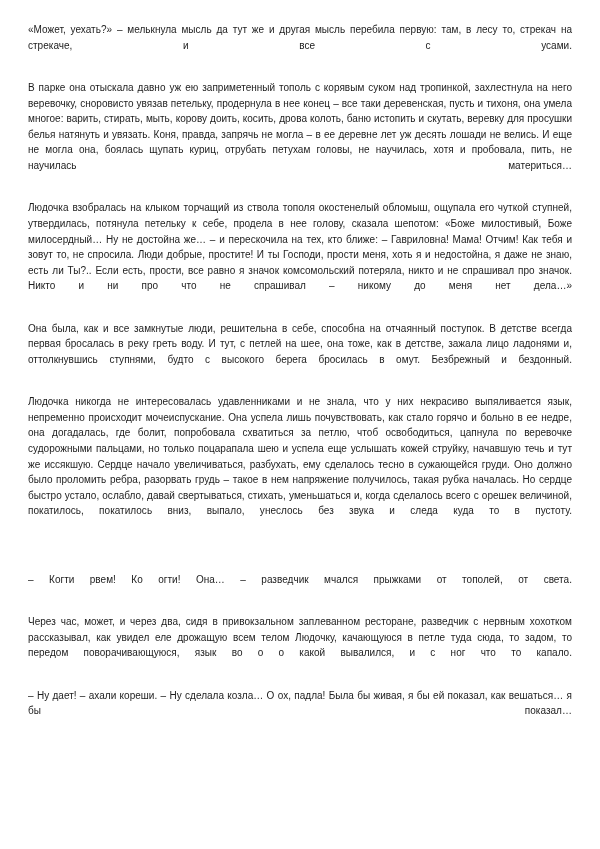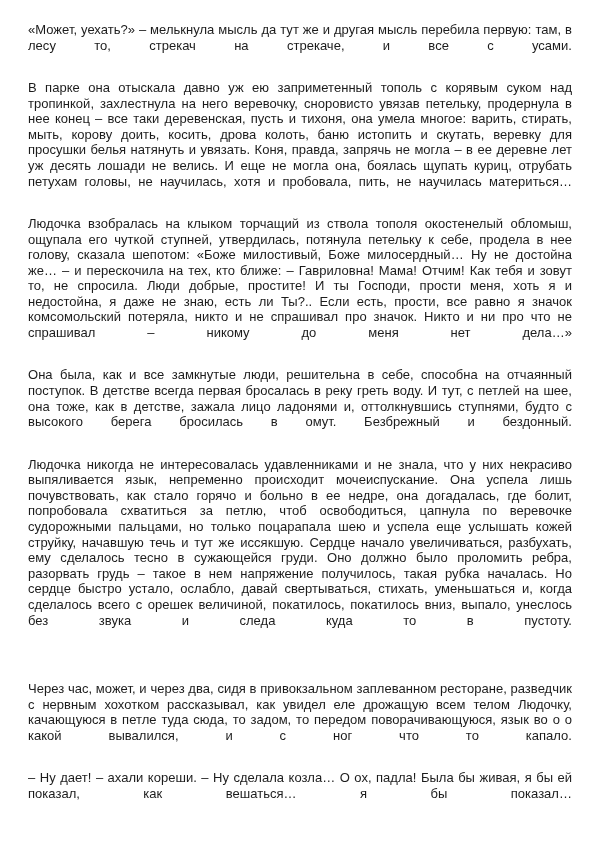--- a/index.html
+++ b/index.html
@@ -15,21 +15,21 @@
     overflow: hidden;
   }
   .page {
     box-sizing: border-box;
     width: 600px;
     height: 849px;
     padding: 22px 28px 0 28px;
     background: #ffffff;
   }
   .para {
-    font-size: 13px;
+    font-size: 10px;
     line-height: 15.6px;
     text-align: justify;
     text-justify: inter-word;
     margin: 0 0 11.2px 0;
     color: #1c1c1c;
     -webkit-font-smoothing: antialiased;
     hyphens: none;
     word-spacing: 0.1px;
     letter-spacing: 0.02px;
   }
@@ -52,16 +52,17 @@
 <div class="page">
 
   <p class="para">«Может, уехать?» – мелькнула мысль да тут же и другая мысль перебила первую: там, в лесу то, стрекач на стрекаче, и все с усами.</p>
   <p class="para">В парке она отыскала давно уж ею заприметенный тополь с корявым суком над тропинкой, захлестнула на него веревочку, сноровисто увязав петельку, продернула в нее конец – все таки деревенская, пусть и тихоня, она умела многое: варить, стирать, мыть, корову доить, косить, дрова колоть, баню истопить и скутать, веревку для просушки белья натянуть и увязать. Коня, правда, запрячь не могла – в ее деревне лет уж десять лошади не велись. И еще не могла она, боялась щупать куриц, отрубать петухам головы, не научилась, хотя и пробовала, пить, не научилась материться…</p>
   <p class="para">Людочка взобралась на клыком торчащий из ствола тополя окостенелый обломыш, ощупала его чуткой ступней, утвердилась, потянула петельку к себе, продела в нее голову, сказала шепотом: «Боже милостивый, Боже милосердный… Ну не достойна же… – и перескочила на тех, кто ближе: – Гавриловна! Мама! Отчим! Как тебя и зовут то, не спросила. Люди добрые, простите! И ты Господи, прости меня, хоть я и недостойна, я даже не знаю, есть ли Ты?.. Если есть, прости, все равно я значок комсомольский потеряла, никто и не спрашивал про значок. Никто и ни про что не спрашивал – никому до меня нет дела…»</p>
   <p class="para">Она была, как и все замкнутые люди, решительна в себе, способна на отчаянный поступок. В детстве всегда первая бросалась в реку греть воду. И тут, с петлей на шее, она тоже, как в детстве, зажала лицо ладонями и, оттолкнувшись ступнями, будто с высокого берега бросилась в омут. Безбрежный и бездонный.</p>
   <p class="para">Людочка никогда не интересовалась удавленниками и не знала, что у них некрасиво выпяливается язык, непременно происходит мочеиспускание. Она успела лишь почувствовать, как стало горячо и больно в ее недре, она догадалась, где болит, попробовала схватиться за петлю, чтоб освободиться, цапнула по веревочке судорожными пальцами, но только поцарапала шею и успела еще услышать кожей струйку, начавшую течь и тут же иссякшую. Сердце начало увеличиваться, разбухать, ему сделалось тесно в сужающейся груди. Оно должно было проломить ребра, разорвать грудь – такое в нем напряжение получилось, такая рубка началась. Но сердце быстро устало, ослабло, давай свертываться, стихать, уменьшаться и, когда сделалось всего с орешек величиной, покатилось, покатилось вниз, выпало, унеслось без звука и следа куда то в пустоту.</p>
 
   <div class="section-gap"></div>
 
+  <p class="para">– Когти рвем! Ко огти! Она… – разведчик мчался прыжками от тополей, от света.</p>
   <p class="para">Через час, может, и через два, сидя в привокзальном заплеванном ресторане, разведчик с нервным хохотком рассказывал, как увидел еле дрожащую всем телом Людочку, качающуюся в петле туда сюда, то задом, то передом поворачивающуюся, язык во о о какой вывалился, и с ног что то капало.</p>
   <p class="para">– Ну дает! – ахали кореши. – Ну сделала козла… О ох, падла! Была бы живая, я бы ей показал, как вешаться… я бы показал…</p>
 
 </div>
 
 </body></html>

